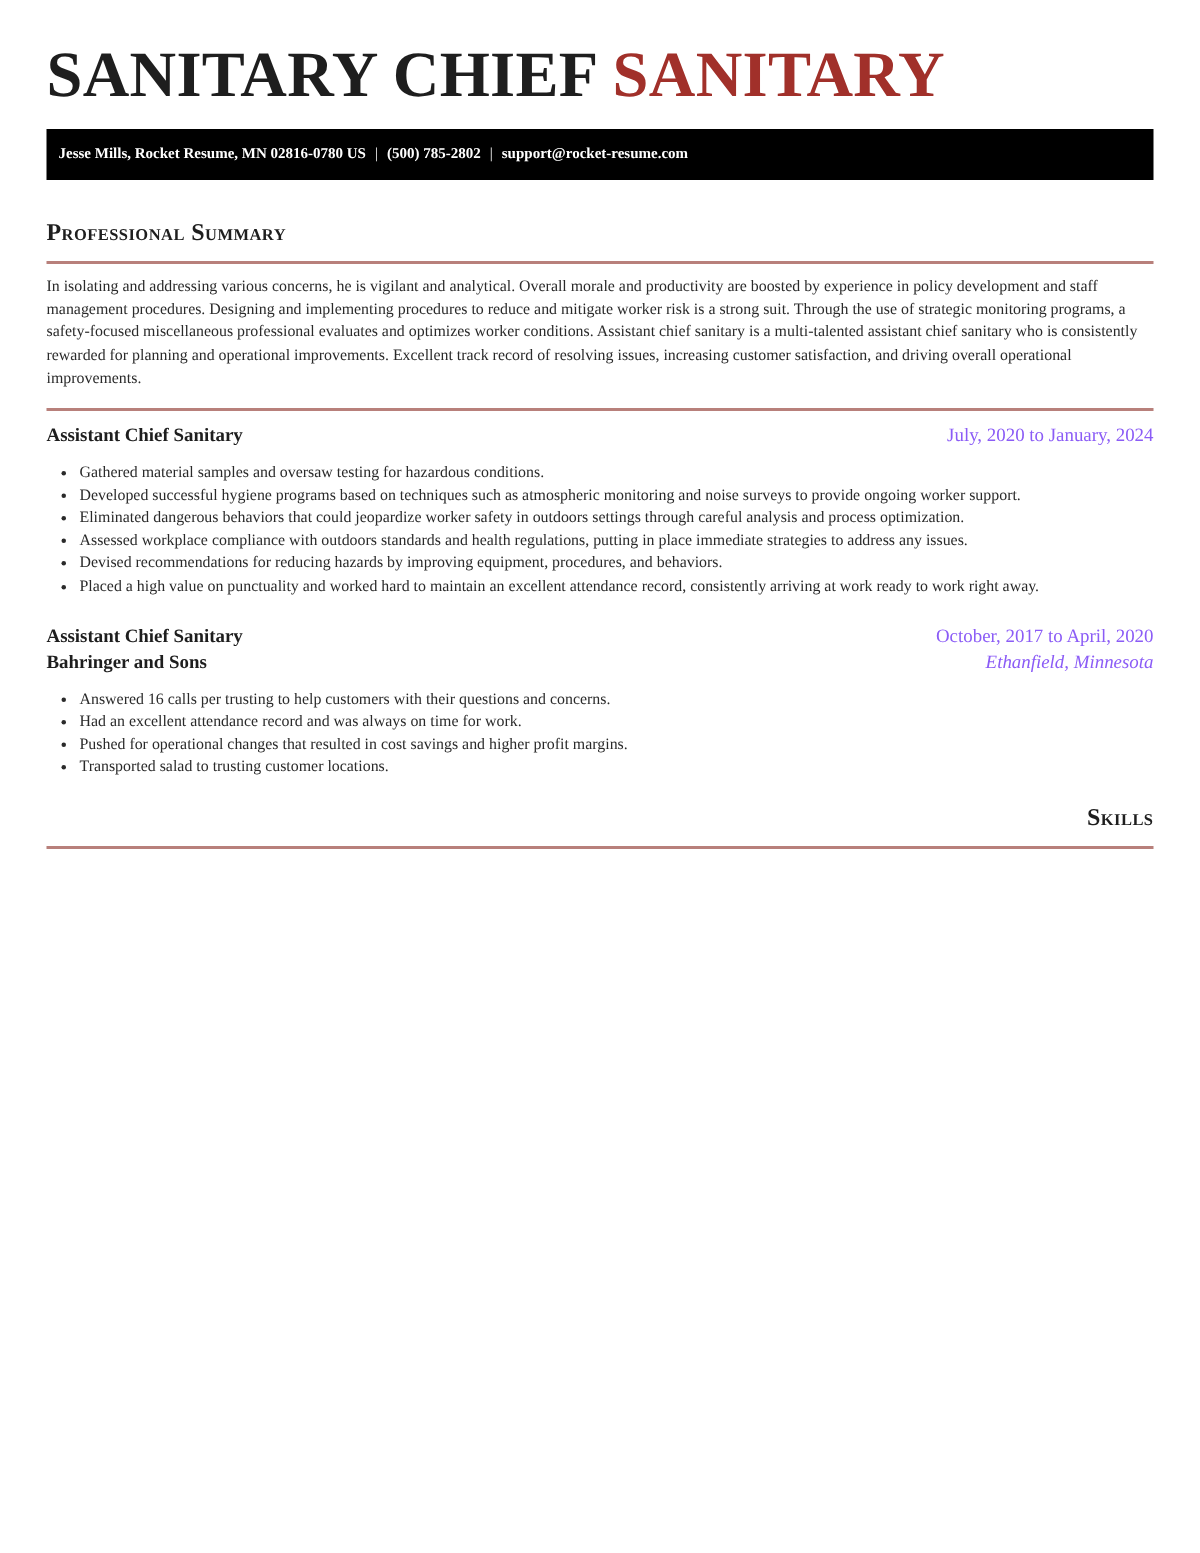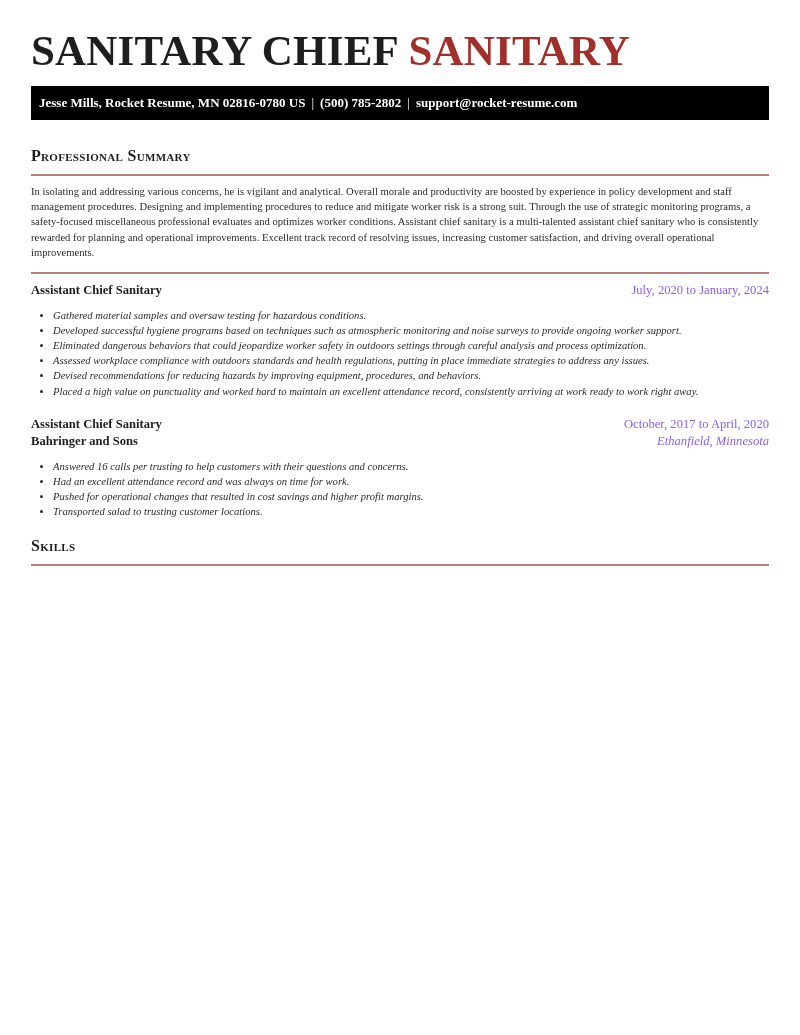--- a/index.html
+++ b/index.html
@@ -1,29 +1,29 @@
 <!DOCTYPE html>
 <html><head>
 <meta charset="utf-8">
 <style>
   html, body { margin: 0; padding: 0; background: #ffffff; }
   body { width: 800px; height: 1035px; position: relative; font-family: "Liberation Serif", "DejaVu Serif", serif; color: #222; }
   .page { position: absolute; left: 31px; top: 0; width: 738px; }
   .title { margin: 0; padding-top: 28px; font-size: 43px; font-weight: bold; line-height: 46px; letter-spacing: 0.2px; color: #1e1e1e; }
   .title .accent { color: #a1302a; }
-  .contact-bar { margin-top: 12px; background: #000; color: #fff; height: 34px; line-height: 34px; padding: 0 8px; font-size: 13px; font-weight: bold; white-space: nowrap; }
+  .contact-bar { margin-top: 12px; background: #000; color: #fff; height: 34px; line-height: 34px; padding: 0 8px; font-size: 10px; font-weight: bold; white-space: nowrap; }
   .contact-bar .sep { padding: 0 6px; font-weight: normal; }
   .section-title { margin: 0; font-size: 16px; font-weight: bold; font-variant: small-caps; letter-spacing: 0.3px; color: #1e1e1e; line-height: 28px; }
   .rule { height: 2px; background: #b8807b; margin-top: 4px; margin-bottom: 8px; }
   .summary { font-size: 10.6px; line-height: 15.2px; color: #2a2a2a; margin: 0; }
   .row { display: flex; justify-content: space-between; align-items: baseline; font-size: 12.6px; line-height: 17.5px; }
   .row .left { font-weight: bold; color: #1e1e1e; }
   .row .right { color: #8b5cf6; }
   .row .right.italic { font-style: italic; }
-  ul.bullets { margin: 8px 0 0 0; padding-left: 22px; font-size: 10.6px; line-height: 15.2px; color: #2a2a2a; font-style: italic; }
+  ul.bullets { margin: 8px 0 0 0; padding-left: 22px; font-size: 10.6px; line-height: 15.2px; color: #2a2a2a; }
   ul.bullets li { padding-left: 0; }
   .skills { display: flex; }
   .skills ul { width: 363px; margin-top: 2px; }
 </style>
 </head>
 <body>
 
 <div class="page">
 
   <h1 class="title"><span>SANITARY CHIEF </span><span class="accent">SANITARY</span></h1>
@@ -68,18 +68,18 @@
       <ul class="bullets">
         <li>Answered 16 calls per trusting to help customers with their questions and concerns.</li>
         <li>Had an excellent attendance record and was always on time for work.</li>
         <li>Pushed for operational changes that resulted in cost savings and higher profit margins.</li>
         <li>Transported salad to trusting customer locations.</li>
       </ul>
     </div>
   </div>
 
 
-  <div style="margin-top:12px;">
+  <div style="margin-top:12px;text-align:right;">
     <h2 class="section-title">Skills</h2>
     <div class="rule"></div>
   </div>
 
 </div>
 
 </body></html>

